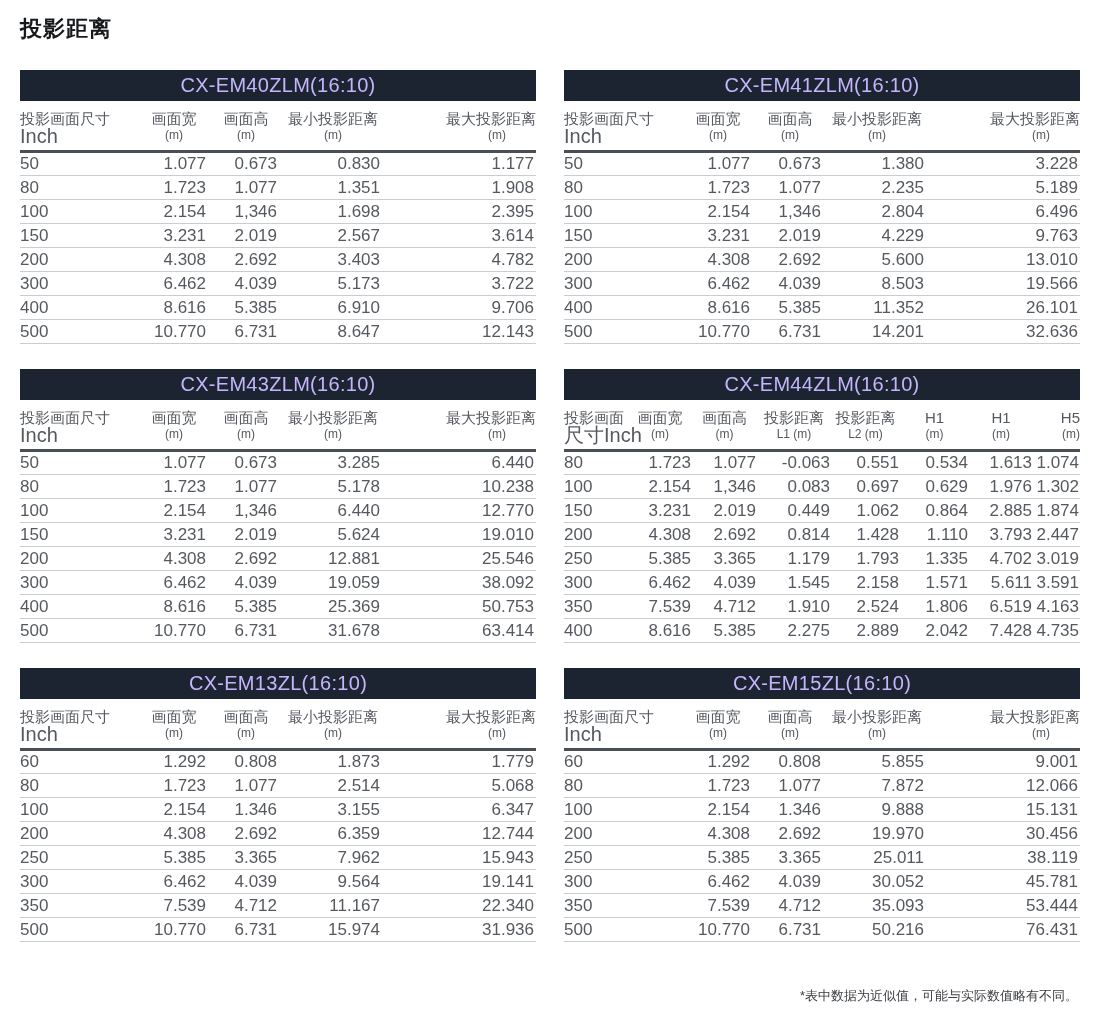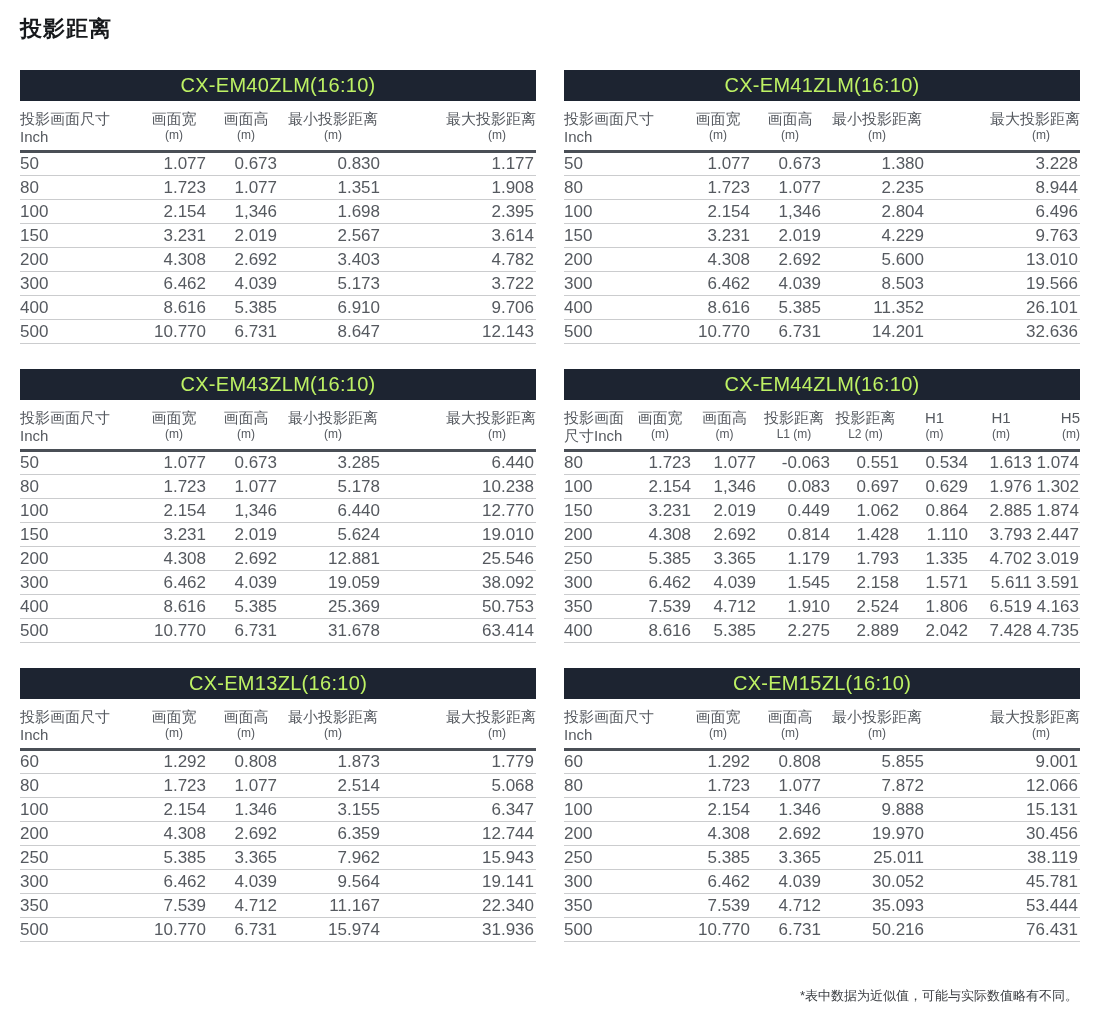--- a/index.html
+++ b/index.html
@@ -12,39 +12,39 @@
     display: grid;
     grid-template-columns: 516px 516px;
     column-gap: 28px;
     row-gap: 25px;
     align-items: start;
   }
   .tbl { width: 516px; }
   .bar {
     height: 31px;
     background: #1d2431;
-    color: #bef264;
+    color: #c4b5fd;
     display: flex;
     align-items: center;
     justify-content: center;
     font-size: 20px;
     letter-spacing: 0.3px;
   }
   table { width: 516px; border-collapse: collapse; table-layout: fixed; }
   th {
     vertical-align: top;
     font-weight: normal;
     padding: 8px 0 5px 0;
     border-bottom: 3px solid #4a4f56;
     color: #55595f;
   }
   th .l1 { display: block; font-size: 15px; line-height: 19px; white-space: nowrap; }
   th .l2 { display: block; font-size: 12px; line-height: 14px; white-space: nowrap; }
   th.c0 { text-align: left; margin-left: 23px; }
-  th.c0 .l2 { font-size: 15px; line-height: 17px; }
+  th.c0 .l2 { font-size: 20px; line-height: 17px; }
   th.mid { text-align: center; }
   th.last { text-align: right; }
   th.last .l2.off { margin-right: 30px; }
   td {
     height: 24px;
     border-bottom: 1px solid #cbccce;
     font-size: 17px;
     color: #55595f;
     text-align: right;
     padding: 0 2px 0 0;
@@ -206,21 +206,21 @@
               <td>1.077</td>
               <td>0.673</td>
               <td>1.380</td>
               <td>3.228</td>
             </tr>
             <tr>
               <td class="c0">80</td>
               <td>1.723</td>
               <td>1.077</td>
               <td>2.235</td>
-              <td>8.944</td>
+              <td>5.189</td>
             </tr>
             <tr>
               <td class="c0">100</td>
               <td>2.154</td>
               <td>1,346</td>
               <td>2.804</td>
               <td>6.496</td>
             </tr>
             <tr>
               <td class="c0">150</td>

